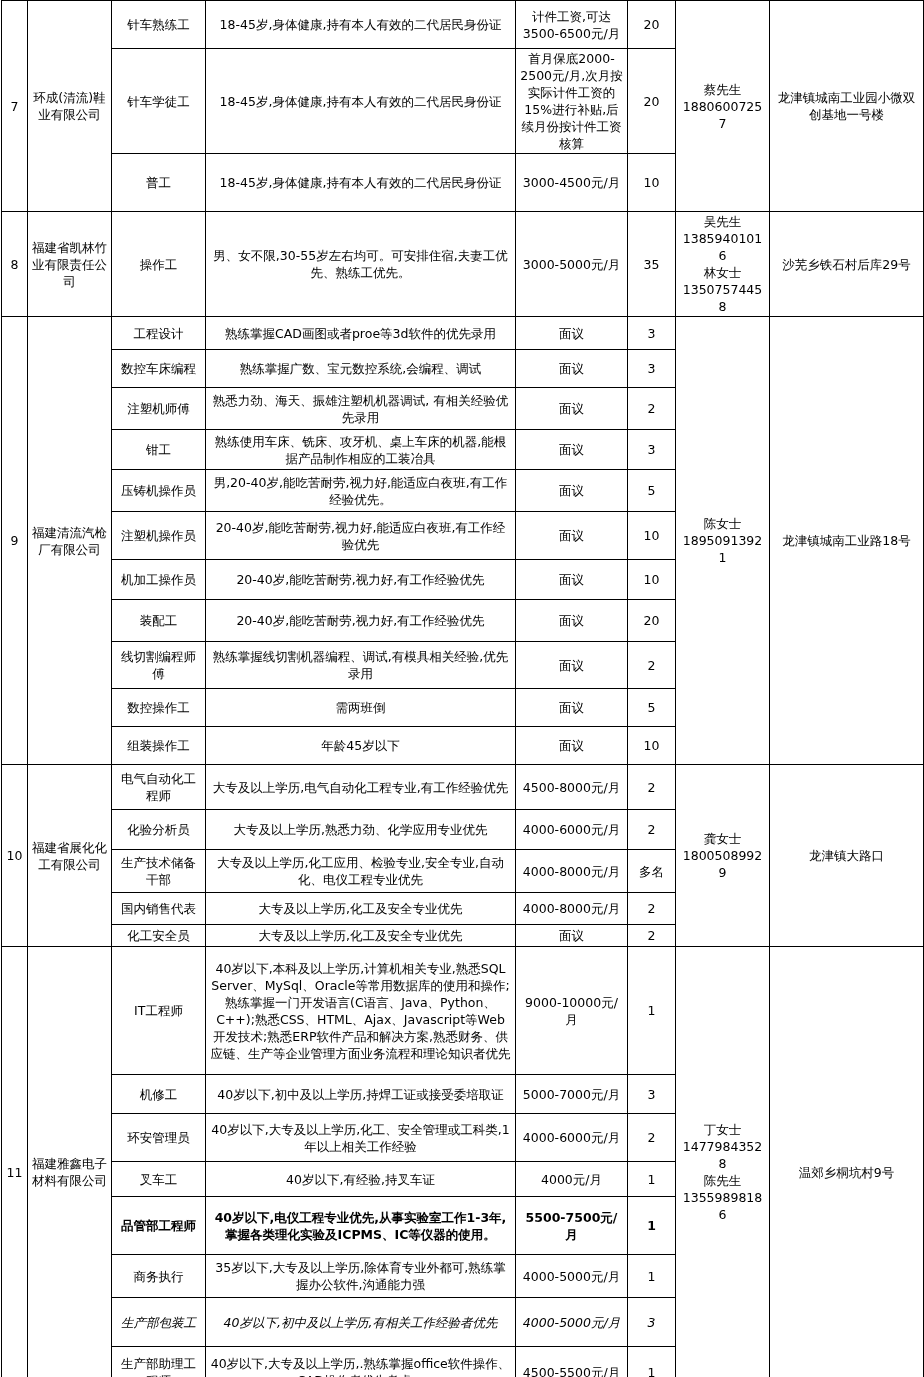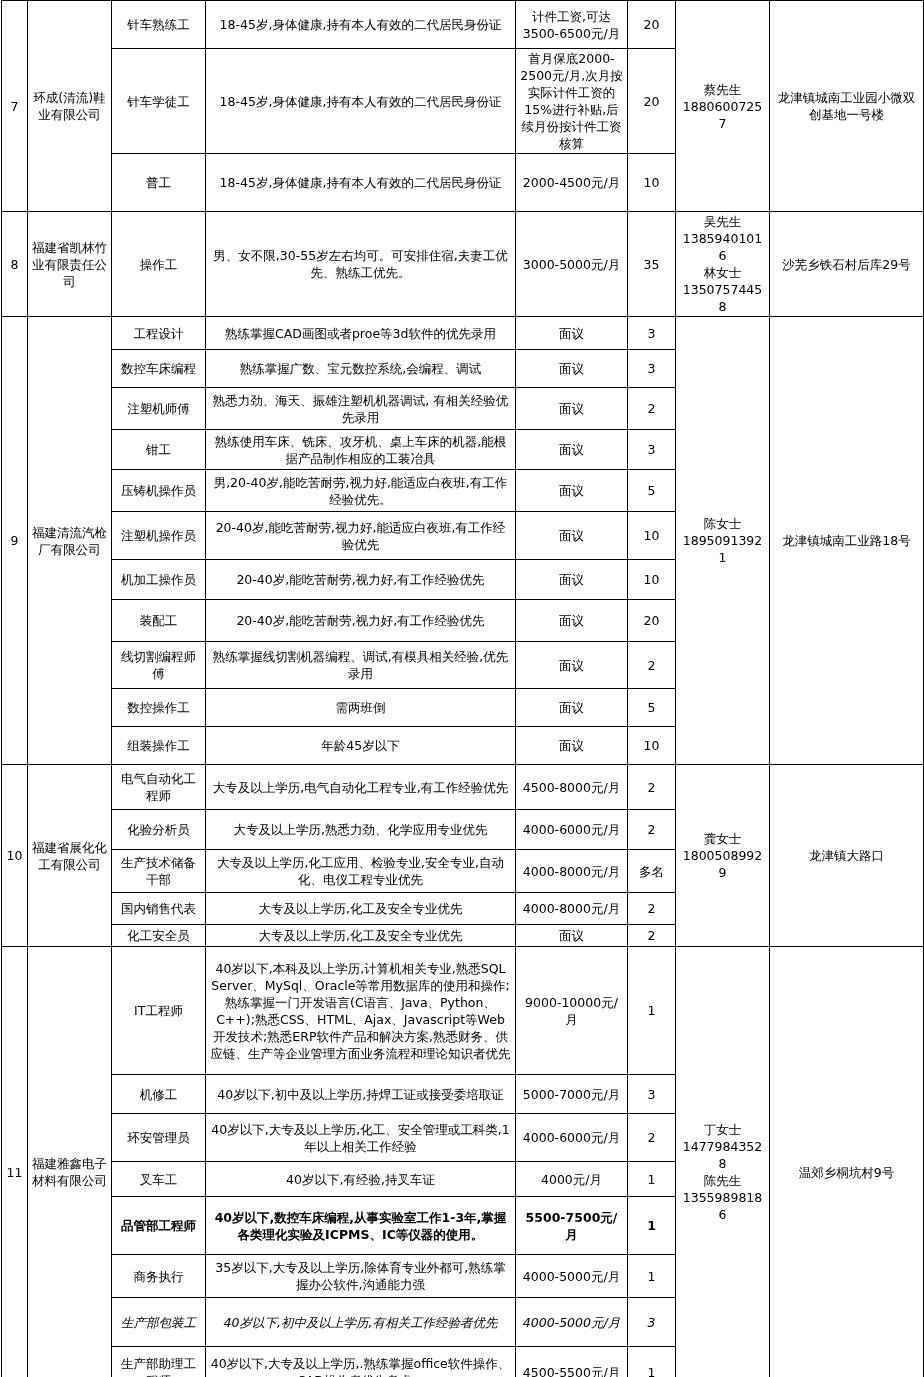--- a/index.html
+++ b/index.html
@@ -72,21 +72,21 @@
         </tr>
         <tr style="height: 105px;">
           <td class="cell-pos">针车学徒工</td>
           <td class="cell-req">18-45岁,身体健康,持有本人有效的二代居民身份证</td>
           <td class="cell-sal">首月保底2000-2500元/月,次月按实际计件工资的15%进行补贴,后续月份按计件工资核算</td>
           <td class="cell-cnt">20</td>
         </tr>
         <tr style="height: 58px;">
           <td class="cell-pos">普工</td>
           <td class="cell-req">18-45岁,身体健康,持有本人有效的二代居民身份证</td>
-          <td class="cell-sal">2000-4500元/月</td>
+          <td class="cell-sal">3000-4500元/月</td>
           <td class="cell-cnt">10</td>
         </tr>
         <tr style="height: 78px;">
           <td class="cell-num">8</td>
           <td class="cell-company">福建省凯林竹业有限责任公司</td>
           <td class="cell-pos">操作工</td>
           <td class="cell-req">男、女不限,30-55岁左右均可。可安排住宿,夫妻工优先、熟练工优先。</td>
           <td class="cell-sal">3000-5000元/月</td>
           <td class="cell-cnt">35</td>
           <td class="cell-contact">
@@ -235,21 +235,21 @@
           <td class="cell-cnt">2</td>
         </tr>
         <tr style="height: 35px;">
           <td class="cell-pos">叉车工</td>
           <td class="cell-req">40岁以下,有经验,持叉车证</td>
           <td class="cell-sal">4000元/月</td>
           <td class="cell-cnt">1</td>
         </tr>
         <tr style="height: 58px; font-weight: bold;">
           <td class="cell-pos">品管部工程师</td>
-          <td class="cell-req">40岁以下,数控车床编程,从事实验室工作1-3年,掌握各类理化实验及ICPMS、IC等仪器的使用。</td>
+          <td class="cell-req">40岁以下,电仪工程专业优先,从事实验室工作1-3年,掌握各类理化实验及ICPMS、IC等仪器的使用。</td>
           <td class="cell-sal">5500-7500元/月</td>
           <td class="cell-cnt">1</td>
         </tr>
         <tr style="height: 43px;">
           <td class="cell-pos">商务执行</td>
           <td class="cell-req">35岁以下,大专及以上学历,除体育专业外都可,熟练掌握办公软件,沟通能力强</td>
           <td class="cell-sal">4000-5000元/月</td>
           <td class="cell-cnt">1</td>
         </tr>
         <tr style="height: 49px; font-style: italic;">

